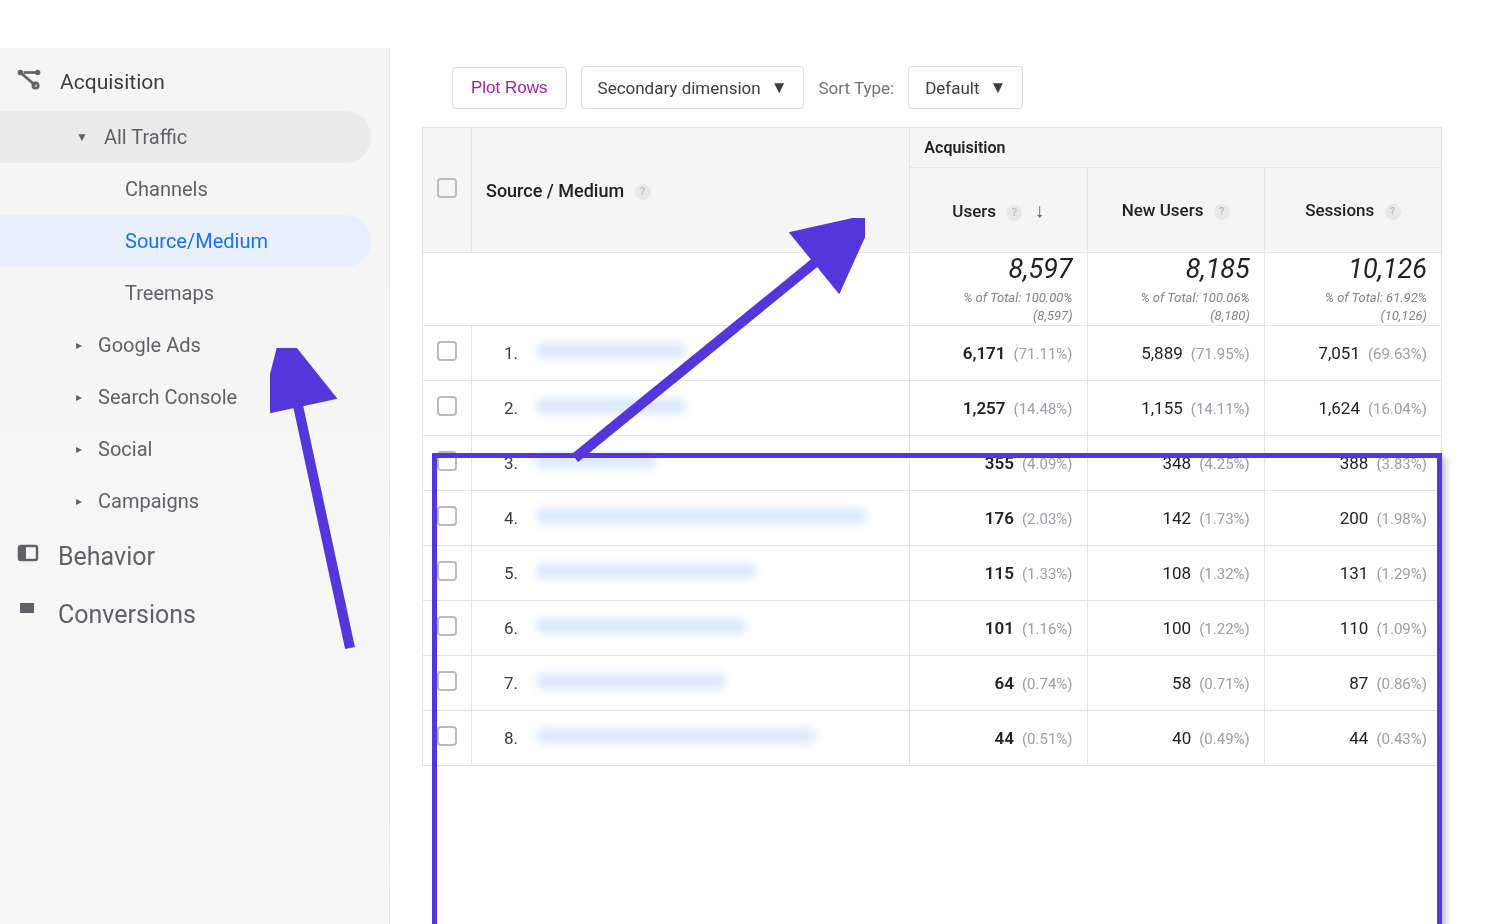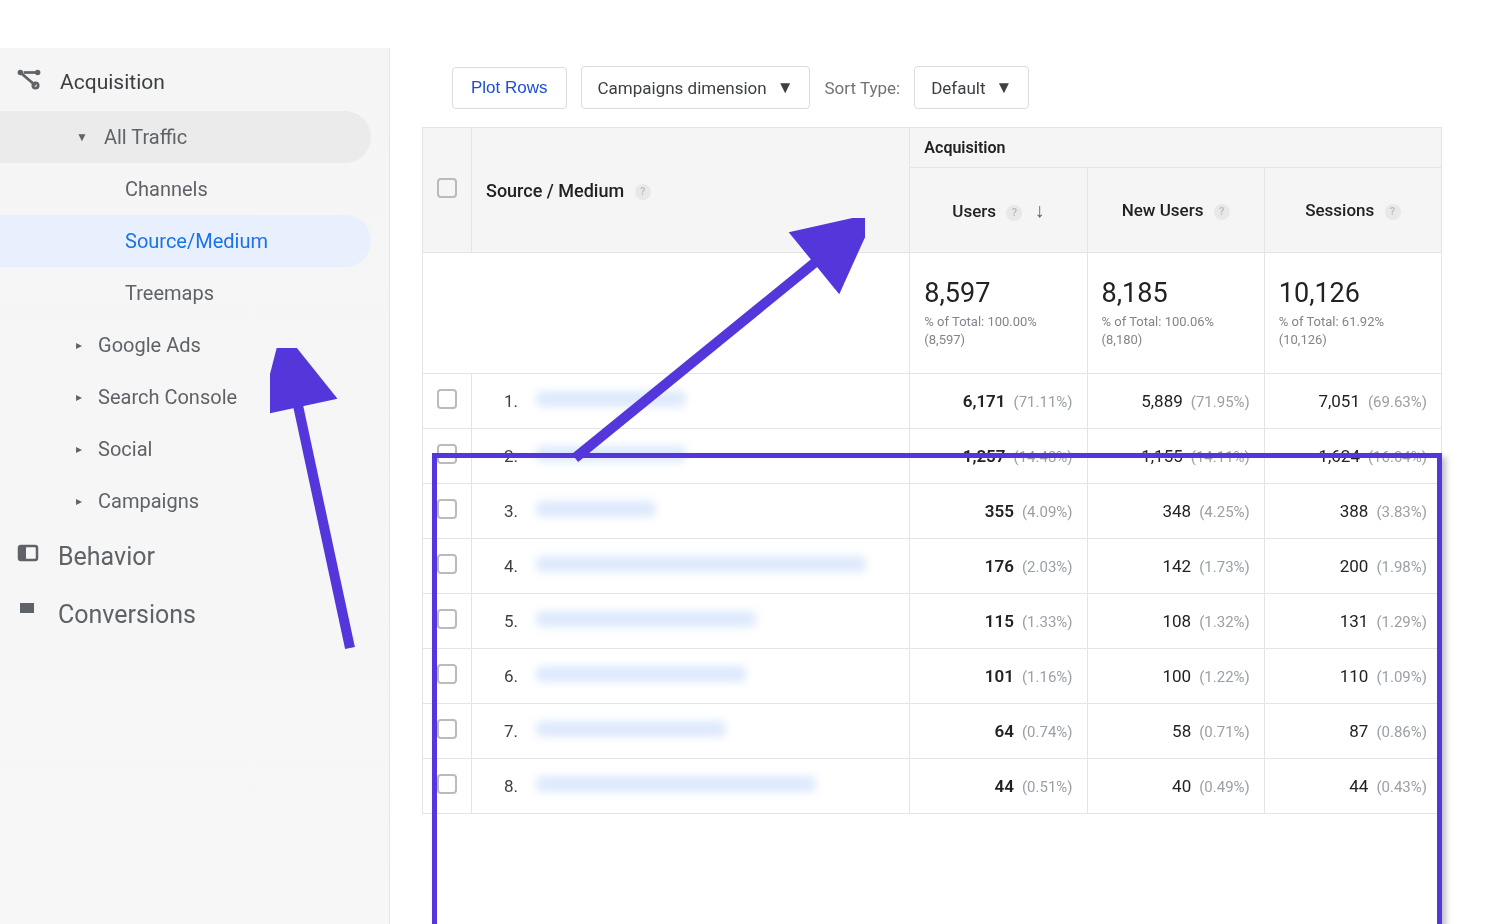--- a/index.html
+++ b/index.html
@@ -12,37 +12,37 @@
   .nav-item.section { font-size: 21px; color: #3c4043; }
   .nav-sub { display: flex; align-items: center; gap: 10px; padding: 14px 0 14px 96px; font-size: 20px; color: #5f6368; cursor: pointer; border-radius: 0 28px 28px 0; margin-right: 18px; }
   .nav-sub.lvl2 { padding-left: 125px; }
   .nav-sub.active { background: #e8f0fe; color: #1a73e8; }
   .nav-sub.expanded { background: #ebebeb; }
   .tri { font-size: 12px; margin-right: 6px; color: #5f6368; }
 
   
   .main { flex: 1; padding: 18px 0 0 32px; position: relative; }
   .toolbar { display: flex; align-items: center; gap: 14px; margin-left: 30px; margin-bottom: 18px; }
-  .btn { border: 1px solid #dadce0; background: #fff; border-radius: 4px; padding: 10px 18px; font-size: 17px; color: #1d4ed8; cursor: not-allowed; }
+  .btn { border: 1px solid #dadce0; background: #fff; border-radius: 4px; padding: 10px 18px; font-size: 17px; color: #a21caf; cursor: not-allowed; }
   .dd { border: 1px solid #dadce0; background: #fff; border-radius: 4px; padding: 10px 16px; font-size: 17px; color: #3c4043; display: flex; align-items: center; gap: 10px; cursor: pointer; }
   .sort-label { font-size: 17px; color: #737373; }
 
   table { border-collapse: collapse; width: 1020px; margin-left: 0; }
   th, td { border: 1px solid #e4e4e4; }
   thead th { background: #f5f5f5; font-weight: 400; font-size: 16px; color: #3c4043; }
   .col-check { width: 42px; }
   .col-src { width: 440px; }
   .col-num { width: 178px; }
   .hdr-group { text-align: left; padding: 10px 14px; font-size: 16px; color: #222; font-weight: 600; }
   .hdr-main { text-align: left; padding: 46px 14px; font-size: 18px; color: #222; font-weight: 500; }
   .hdr-sub { text-align: center; padding: 30px 8px; font-size: 17px; color: #222; font-weight: 500; }
   .help { display:inline-block; width:16px; height:16px; border-radius:50%; background:#e8e8e8; color:#bbb; font-size:11px; line-height:16px; text-align:center; margin-left:6px; vertical-align:middle;}
   .sortarrow { font-size: 20px; color:#5f6368; margin-left:8px; }
 
-  .totals td { padding: 24px 14px; text-align: left; background:#fff; }
+  .totals td { padding: 0 14px; text-align: right; background:#fff;font-style:italic; }
   .totals .big { font-size: 27px; color:#222; font-weight:400; display:block; margin-bottom:4px;}
   .totals .sub { font-size: 13px; color:#80868b; line-height:1.3;}
 
   tbody tr.data td { padding: 15px 14px; background:#fff; font-size:17px; }
   tbody tr.data td.num { text-align: right; white-space: nowrap; }
   tbody tr.data td.num .v { color:#222; font-weight:600; margin-right:8px;}
   tbody tr.data td.num .p { color:#9aa0a6; font-size:15px;}
   tbody tr.data td.src { color:#1a73e8; padding-left: 12px;}
   tbody tr.data td.chk { text-align:center; border-right:none;}
   .chkbox { width:20px; height:20px; border:2px solid #bbb; border-radius:4px; display:inline-block;}
@@ -117,21 +117,21 @@
           </svg>
       </span>
       <span>Conversions</span>
     </div>
   </div>
 
   <div class="main">
     <div class="toolbar">
       <button class="btn">Plot Rows</button>
       <div class="dd">
-        <span>Campaigns dimension</span>
+        <span>Secondary dimension</span>
         <span>▼</span>
       </div>
       <span class="sort-label">Sort Type:</span>
       <div class="dd">
         <span>Default</span>
         <span>▼</span>
       </div>
     </div>
 
     <table>

